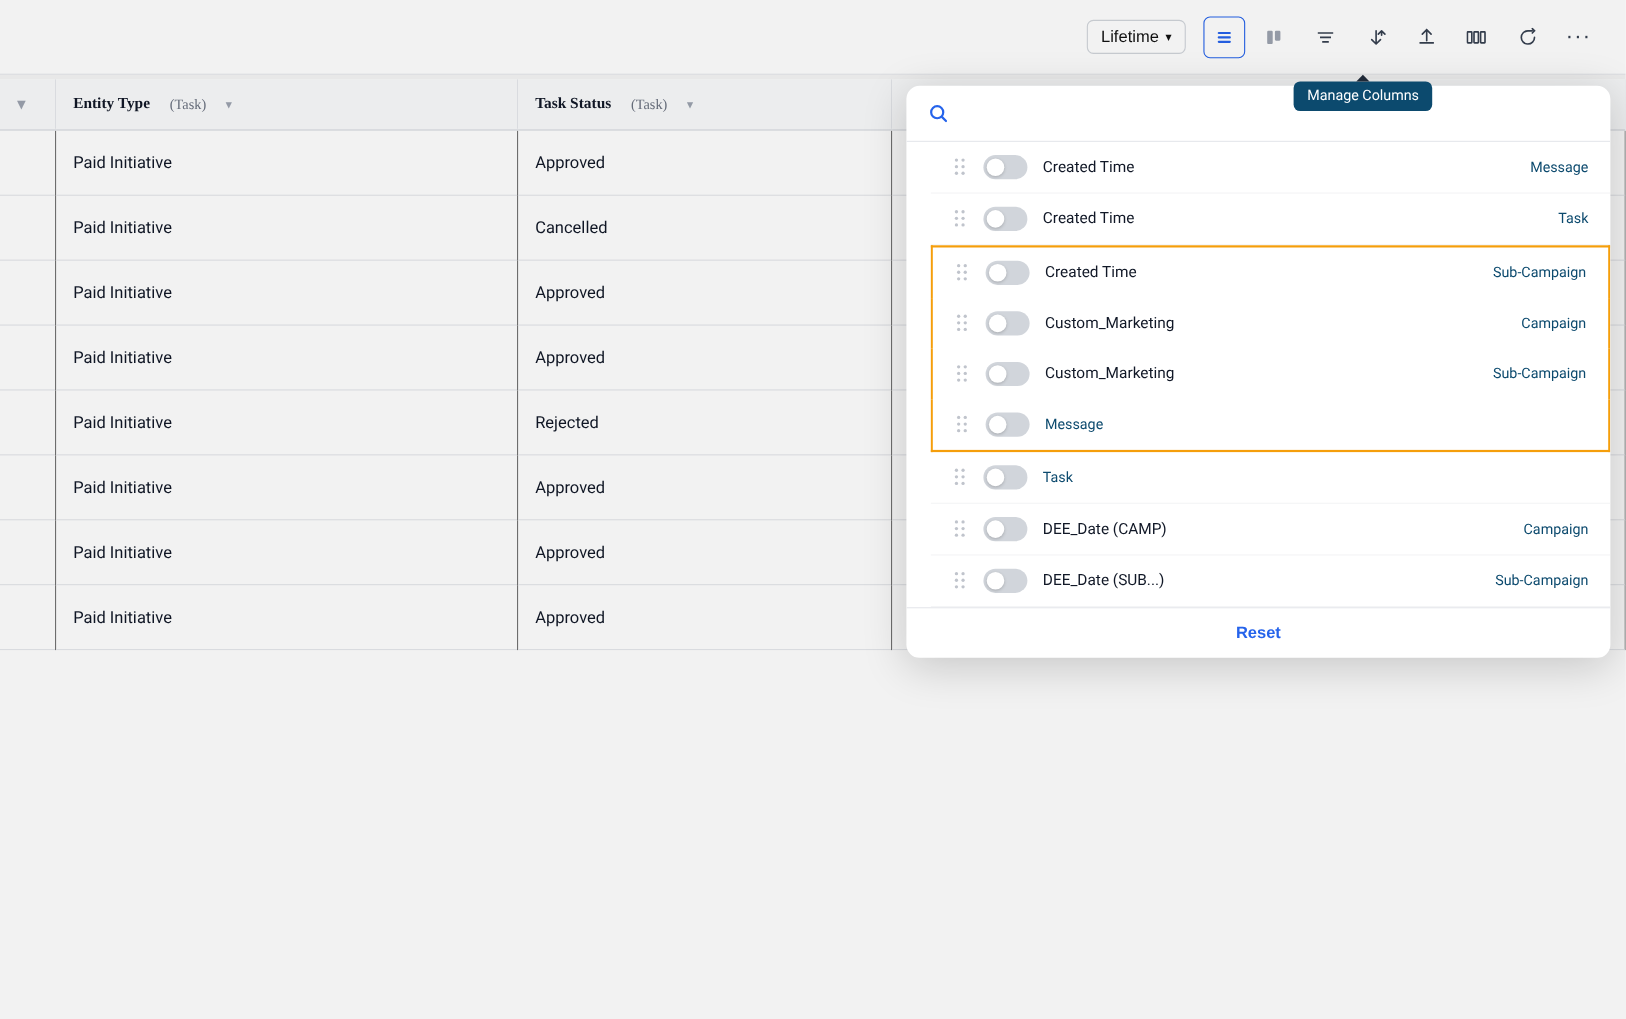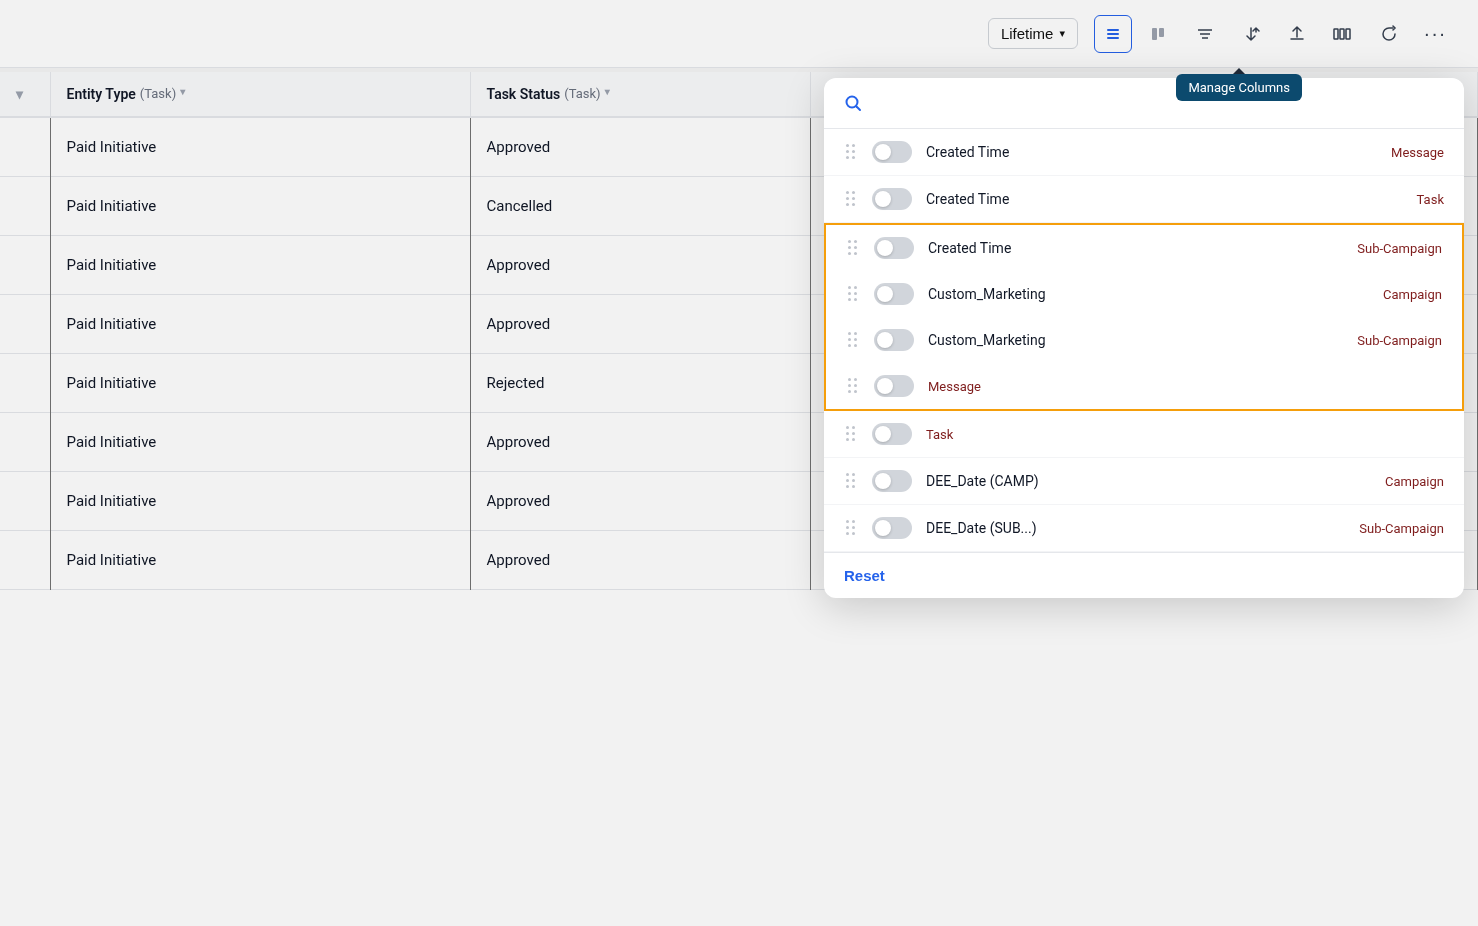--- a/index.html
+++ b/index.html
@@ -93,21 +93,23 @@
       font-size: 14px;
       font-weight: 600;
       color: #111827;
       position: sticky;
       top: 0;
       z-index: 2;
     }
 
     thead th .col-header {
       display: flex;
-      gap: 4px;
+      align-items: center;
+      gap: 18px;
+      font-family: Liberation Serif, serif;
     }
 
     thead th .sort-arrow {
       color: #9ca3af;
       font-size: 10px;
     }
 
     thead th .type-label {
       font-weight: 400;
       color: #6b7280;
@@ -196,20 +198,21 @@
       outline: none;
       font-size: 15px;
       color: #374151;
       background: transparent;
     }
 
     .panel-list {
       flex: 1;
       overflow-y: auto;
       max-height: 560px;
+      margin-left: 22px;
     }
 
     .panel-item {
       display: flex;
       align-items: center;
       padding: 12px 20px;
       gap: 14px;
       border-bottom: 1px solid #f3f4f6;
       cursor: pointer;
     }
@@ -239,27 +242,27 @@
     }
 
     .item-label {
       flex: 1;
       font-size: 14px;
       color: #111827;
     }
 
     .item-type {
       font-size: 13px;
-      color: #7f1d1d;
+      color: #0c4a6e;
     }
 
     .panel-footer {
       display: flex;
       align-items: center;
-      justify-content: space-between;
+      justify-content: center;
       padding: 14px 20px;
       border-top: 1px solid #e5e7eb;
     }
 
     .reset-btn {
       font-size: 15px;
       font-weight: 600;
       color: #2563eb;
       background: none;
       border: none;

